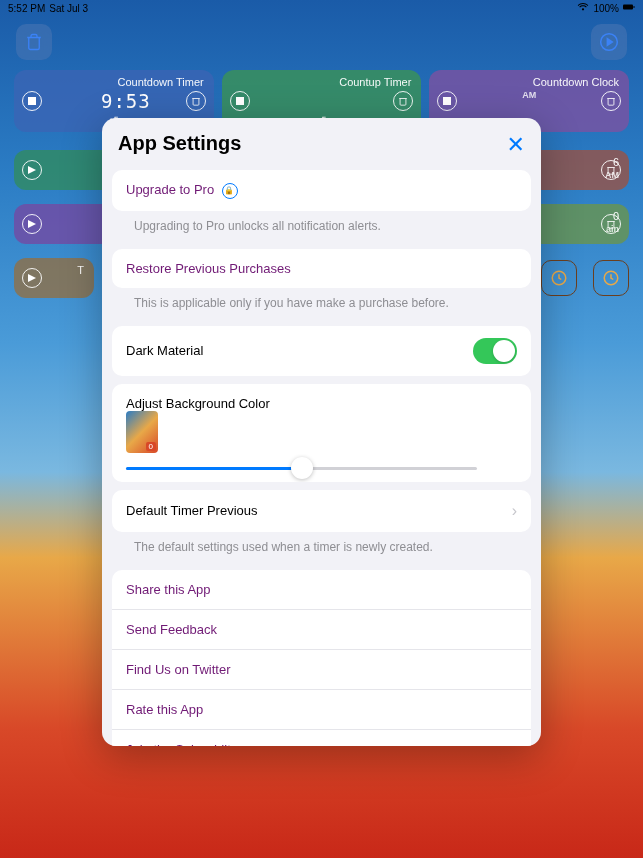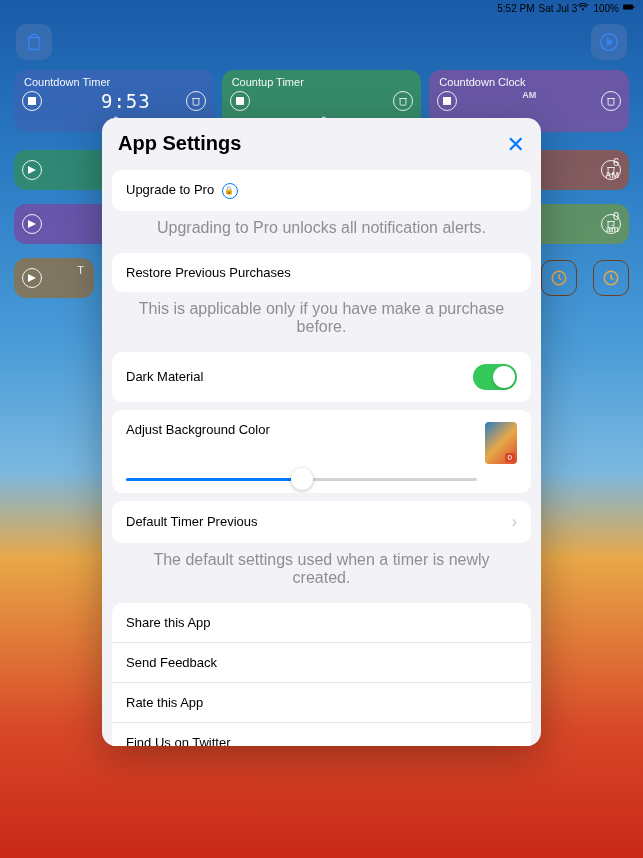--- a/index.html
+++ b/index.html
@@ -5,21 +5,21 @@
 * { margin: 0; padding: 0; box-sizing: border-box; font-family: -apple-system, BlinkMacSystemFont, "Segoe UI", Helvetica, Arial, sans-serif; }
 body { width: 643px; height: 858px; overflow: hidden; position: relative; }
 
 .wallpaper {
   position: absolute; inset: 0;
   background: linear-gradient(180deg, #1a5ba8 0%, #2b7cc4 20%, #4a9bd8 40%, #7ab8e0 55%, #e8a848 65%, #e07838 75%, #d84828 85%, #c82818 100%);
 }
 
 .status-bar {
   position: absolute; top: 0; left: 0; right: 0; height: 16px;
-  display: flex; justify-content: flex-end; align-items: center;
+  display: flex; justify-content: space-between; align-items: center;
   padding: 2px 8px; color: #000; font-size: 10px; font-weight: 500;
 }
 .status-left, .status-right { display: flex; align-items: center; gap: 4px; }
 .status-right svg { width: 12px; height: 10px; }
 
 .top-icons {
   position: absolute; top: 24px; left: 0; right: 0; height: 40px;
   display: flex; justify-content: space-between; padding: 0 16px;
 }
 .icon-btn {
@@ -28,21 +28,21 @@
   display: flex; align-items: center; justify-content: center; color: #3b82f6;
 }
 
 .timer-row {
   position: absolute; left: 14px; right: 14px; display: flex; gap: 8px;
 }
 .timer-card {
   flex: 1; border-radius: 12px; padding: 6px 10px; color: #fff;
   position: relative; min-height: 62px;
 }
-.timer-card .title { font-size: 11px; text-align: left; margin-bottom: 2px; opacity: 0.95; }
+.timer-card .title { font-size: 11px; text-align: right; margin-bottom: 2px; opacity: 0.95; }
 .timer-card .time { font-size: 19px; font-family: monospace; text-align: center; font-weight: 300; letter-spacing: 1px; padding-left: 24px; }
 .timer-card .sub { font-size: 9px; text-align: center; opacity: 0.8; font-weight: bold; }
 .timer-card .ctrl-l, .timer-card .ctrl-r {
   position: absolute; top: 50%; transform: translateY(-50%);
   width: 20px; height: 20px; border: 1.5px solid rgba(255,255,255,0.9); border-radius: 50%;
   display: flex; align-items: center; justify-content: center;
 }
 .timer-card .ctrl-l { left: 8px; }
 .timer-card .ctrl-r { right: 8px; }
 .timer-card .ctrl-bot { position: absolute; bottom: 4px; left: 50%; transform: translateX(-50%); font-size: 12px; opacity: 0.8; }
@@ -70,38 +70,38 @@
 .modal-header h1 { font-size: 20px; font-weight: 700; }
 .close-x { color: #007aff; font-size: 22px; font-weight: 300; cursor: pointer; }
 
 .modal-body { flex: 1; overflow-y: auto; padding: 0 0 0; }
 .section { background: #fff; border-radius: 10px; margin: 8px 10px 4px; overflow: hidden; }
 .row-item {
   padding: 12px 14px; font-size: 13px; display: flex; justify-content: space-between; align-items: center;
   border-bottom: 1px solid #e5e5ea;
 }
 .row-item:last-child { border-bottom: none; }
-.row-item.link { color: #000000; }
-.footnote { font-size: 16px; color: #8e8e93; padding: 4px 32px 8px; text-align: center; }
+.row-item.link { color: #701a75; }
+.footnote { font-size: 12px; color: #8e8e93; padding: 4px 32px 8px; }
 
 .lock-icon {
   display: inline-flex; width: 16px; height: 16px; border: 1.2px solid #007aff; border-radius: 50%;
   align-items: center; justify-content: center; font-size: 8px; margin-left: 4px; vertical-align: middle;
 }
 
 .toggle {
   width: 44px; height: 26px; background: #34c759; border-radius: 13px; position: relative;
 }
 .toggle::after {
   content: ''; position: absolute; right: 2px; top: 2px; width: 22px; height: 22px;
   background: #fff; border-radius: 50%; box-shadow: 0 1px 3px rgba(0,0,0,0.2);
 }
 
 .slider-row { padding: 12px 14px; }
-.slider-row .slabel { font-size: 13px; display: flex; justify-content: space-between; align-items: flex-start; }
+.slider-row .slabel { font-size: 13px; display: flex; justify-content: space-between; align-items: flex-start; flex-direction: column; }
 .bg-thumb {
   width: 32px; height: 42px; border-radius: 4px;
   background: linear-gradient(135deg, #2b7cc4 0%, #e8a848 50%, #d84828 100%);
   position: relative;
 }
 .bg-thumb::after {
   content: '0'; position: absolute; bottom: 2px; right: 2px; font-size: 8px;
   background: #d84828; color: #fff; padding: 0 3px; border-radius: 2px;
 }
 .slider-bar {
@@ -320,24 +320,24 @@
     <div class="footnote">The default settings used when a timer is newly created.</div>
 
     <div class="section">
       <div class="row-item link">
           <span>Share this App</span>
         </div>
       <div class="row-item link">
           <span>Send Feedback</span>
         </div>
       <div class="row-item link">
+          <span>Find Us on Twitter</span>
+        </div>
+      <div class="row-item link">
           <span>Rate this App</span>
         </div>
       <div class="row-item link">
-          <span>Find Us on Twitter</span>
-        </div>
-      <div class="row-item link">
           <span>Join the Subreddit</span>
         </div>
     </div>
 
   </div>
 </div>
 
 </body></html>

